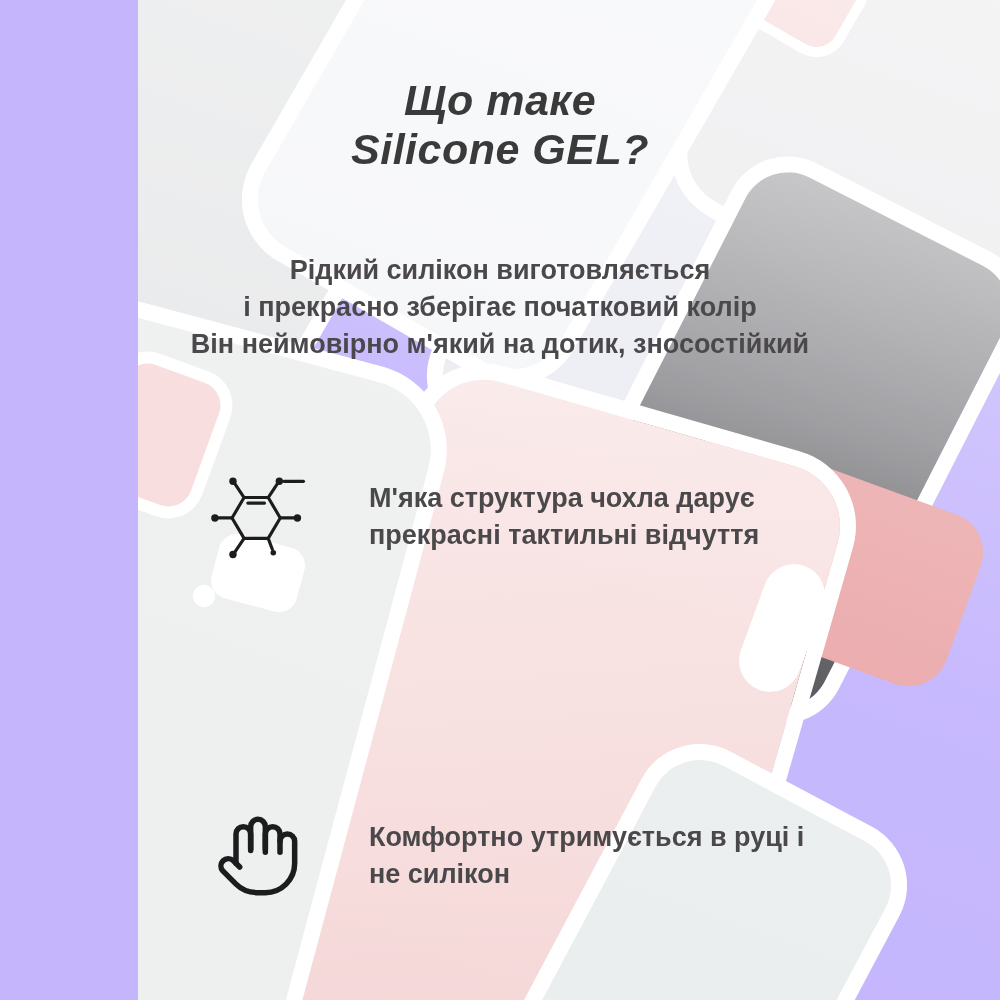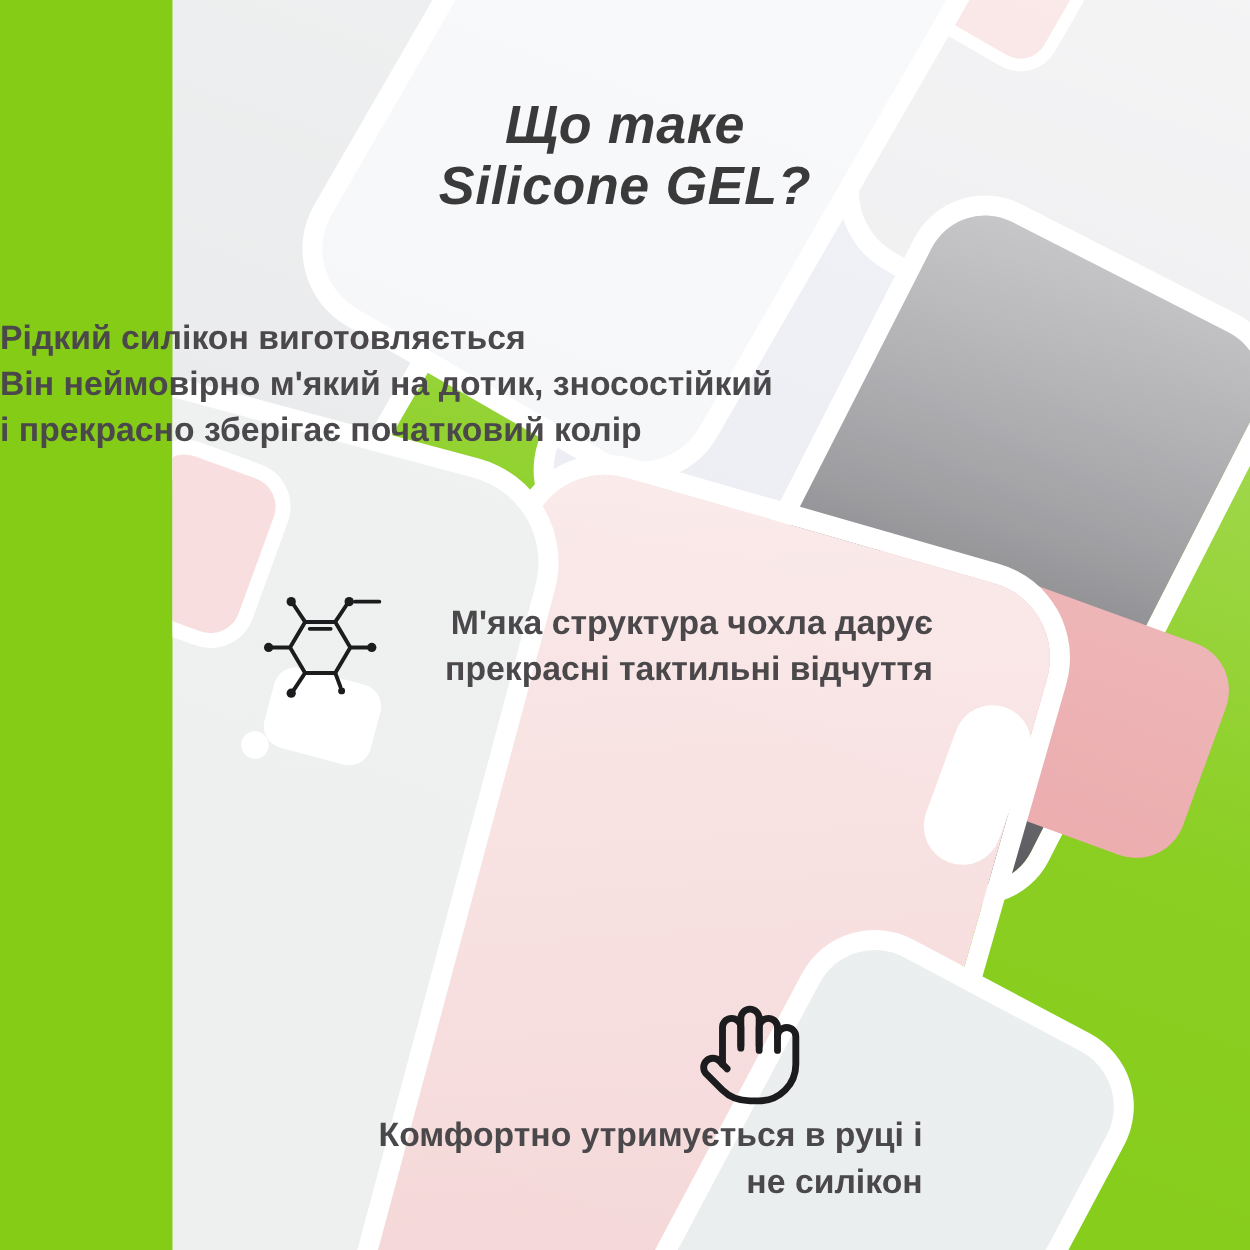--- a/index.html
+++ b/index.html
@@ -1,18 +1,18 @@
 <!DOCTYPE html>
 <html><head>
 <meta charset="utf-8">
 <style>
   html,body { margin:0; padding:0; background:#fff; }
   .canvas {
     position:relative; width:1000px; height:1000px; margin:0 auto;
-    background:#84cc16; overflow:hidden;
+    background:#c4b5fd; overflow:hidden;
     font-family:"Liberation Sans","DejaVu Sans",sans-serif;
   }
 
   
   .photo { position:absolute; left:138px; top:0; right:0; bottom:0; overflow:hidden; }
   .case { position:absolute; border-radius:55px; box-shadow:0 0 0 16px #ffffff; }
   .cutout { position:absolute; background:#ffffff; }
 
   .case-right-blue   { left:407px; top:-60px;  width:340px; height:580px; transform:rotate(30deg); }
   .case-top-right    { left:640px; top:-240px; width:360px; height:540px; transform:rotate(30deg); }
@@ -37,29 +37,29 @@
 
   
   .content { position:absolute; inset:0; z-index:5; }
   .title {
     position:absolute; top:76px; left:0; right:0;
     text-align:center; font-style:italic; font-weight:800;
     font-size:43px; line-height:49px; letter-spacing:.5px; color:#3a3a3a;
   }
   .intro {
     position:absolute; top:252px; left:0; right:0;
-    text-align:left; font-weight:600;
+    text-align:center; font-weight:600;
     font-size:27px; line-height:37px; color:#4b484b;
   }
   .feature-row { position:absolute; left:0; right:0; display:flex; align-items:center; }
   .row-1 { top:452px; height:130px; }
   .row-2 { top:628px; height:115px; }
-  .row-3 { top:798px; height:115px;flex-direction:column; }
+  .row-3 { top:798px; height:115px; }
   .icon-col { width:115px; margin-left:200px; flex:none; display:flex; justify-content:center; align-items:center; }
-  .feature-text { margin-left:41px; font-weight:600; font-size:27px; line-height:37px; color:#4b484b;text-align:right; }
+  .feature-text { margin-left:54px; font-weight:600; font-size:27px; line-height:37px; color:#4b484b; }
   svg { display:block; }
 </style>
 </head>
 <body>
 
 <div class="canvas">
 
   <div class="photo">
     <div class="case case-right-blue" style="background-color: rgb(234, 236, 243);"></div>
     <div class="case case-top-right" style="background-color: rgb(236, 236, 238);"></div>
@@ -82,22 +82,22 @@
 
   <div class="content">
 
     <div class="title" style="color: rgb(58, 58, 58);">
       <div>Що таке</div>
       <div>Silicone GEL?</div>
     </div>
 
     <div class="intro" style="color: rgb(75, 72, 75);">
       <div>Рідкий силікон виготовляється</div>
+      <div>і прекрасно зберігає початковий колір</div>
       <div>Він неймовірно м'який на дотик, зносостійкий</div>
-      <div>і прекрасно зберігає початковий колір</div>
     </div>
 
     <div class="feature-row row-1">
       <div class="icon-col">
         <svg width="102" height="106" viewBox="0 0 110 110" fill="none" stroke="#1c1c1e" stroke-width="3.4" stroke-linecap="round" stroke-linejoin="round">
           <path d="M40,34 L66,34 L79,56 L66,78 L40,78 L27,56 Z"></path>
           <path d="M44,40 L62,40"></path>
           <path d="M40,34 L30,19"></path>
             <circle cx="28" cy="16.5" r="4" fill="#1c1c1e" stroke="none"></circle>
           <path d="M66,34 L76,19"></path>

